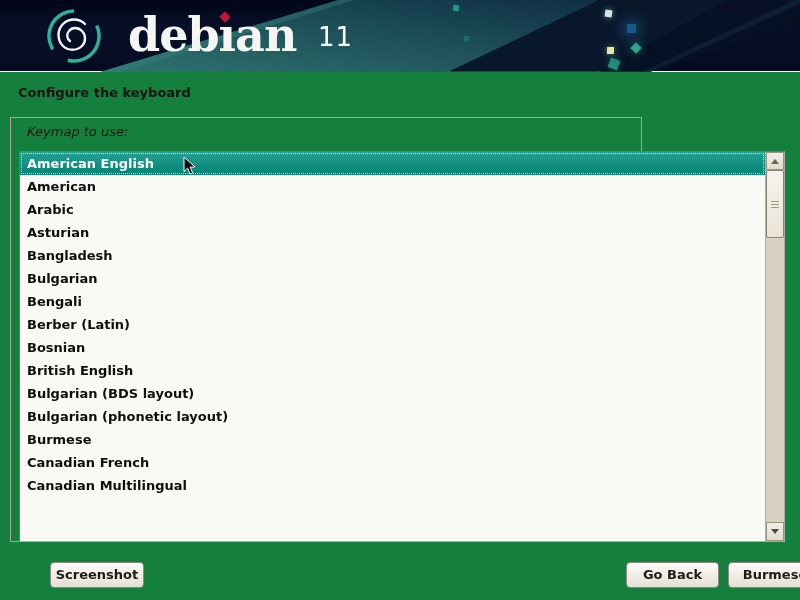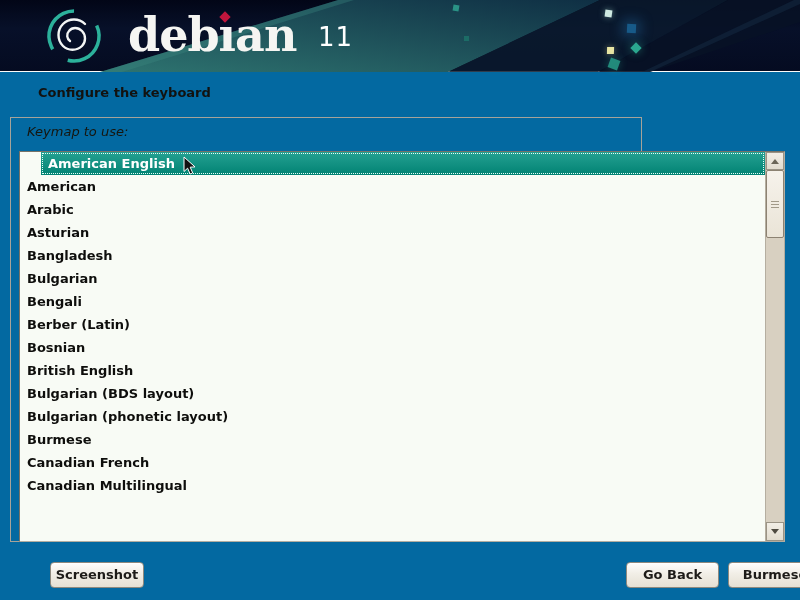--- a/index.html
+++ b/index.html
@@ -1,53 +1,53 @@
 <!DOCTYPE html>
 <html style="--sel: #019180;"><head>
 <meta charset="utf-8">
 <style>
   * { margin:0; padding:0; box-sizing:border-box; }
   html,body { width:800px; height:600px; }
   body { font-family:"DejaVu Sans","Liberation Sans",sans-serif; }
-  #app { position:relative; width:800px; height:600px; background:#0369a1; overflow:hidden; }
+  #app { position:relative; width:800px; height:600px; background:#15803d; overflow:hidden; }
 
   
   .banner { position:absolute; left:0; top:0; width:800px; height:72px;
             background:linear-gradient(180deg,#020617 0%,#071029 40%,#050b21 100%);
             border-bottom:1px solid #fbfbf9; }
   .banner-art { position:absolute; left:0; top:0; }
   .logo { position:absolute; left:44px; top:6px; }
   .wordmark { position:absolute; left:128px; top:10px; height:52px;
               font-family:"DejaVu Serif","Liberation Serif",serif;
               font-weight:bold; font-size:46px; line-height:50px; color:#f5f5f2;
               letter-spacing:-1px; white-space:nowrap; }
   .wm-i { position:relative; display:inline-block; }
   .wm-i .diamond { position:absolute; left:2px; top:3px; width:8px; height:8px;
                    background:#c0163c; transform:rotate(45deg); }
   .version { position:absolute; left:318px; top:22px; color:#ffffff; font-size:26px;
              font-family:"DejaVu Sans",sans-serif; letter-spacing:1px; }
   .sq { position:absolute; }
 
   
-  .heading { position:absolute; left:18px; top:85px; font-size:13px; font-weight:bold; color:#121210;margin-left:20px; }
+  .heading { position:absolute; left:18px; top:85px; font-size:13px; font-weight:bold; color:#121210; }
 
   
   .frame { position:absolute; left:10px; top:117px; width:632px; height:425px;
            border:1px solid #a7a399; }
   .frame-label { position:absolute; left:16px; top:6px; font-size:13px; font-style:italic; color:#16160f; }
 
   
   .listbox { position:absolute; left:8px; top:33px; width:766px; height:391px;
              background:#f8fbf5; border:1px solid;
              border-color:#777368 #b2ada1 #b2ada1 #777368; overflow:hidden; }
   .rows { position:absolute; left:0; top:0; width:745px; bottom:0; overflow:hidden; }
   .row { height:23px; line-height:23px; padding-left:7px; font-size:13px; font-weight:bold;
          color:#0e0e0c; white-space:nowrap; }
   .row.selected { background:linear-gradient(to bottom, rgba(255,255,255,.14), rgba(0,0,0,.10)), var(--sel,#019180);
-                  color:#ffffff; outline:1px dotted #e4fff8; outline-offset:-2px;margin-left:21px; }
+                  color:#ffffff; outline:1px dotted #e4fff8; outline-offset:-2px; }
 
   
   .scrollbar { position:absolute; right:0; top:0; bottom:0; width:19px; background:#d8d0c1;
                border-left:1px solid #b5aea0; }
   .sb-btn { position:absolute; left:0; width:18px; height:18px; background:linear-gradient(#f2eee6,#e2dccf);
             border:1px solid #9a9385; display:flex; align-items:center; justify-content:center; }
   .sb-up { top:0; }
   .sb-down { bottom:0; height:19px; }
   .chev-up { width:0; height:0; border-left:4px solid transparent; border-right:4px solid transparent;
              border-bottom:5px solid #6b6557; }

